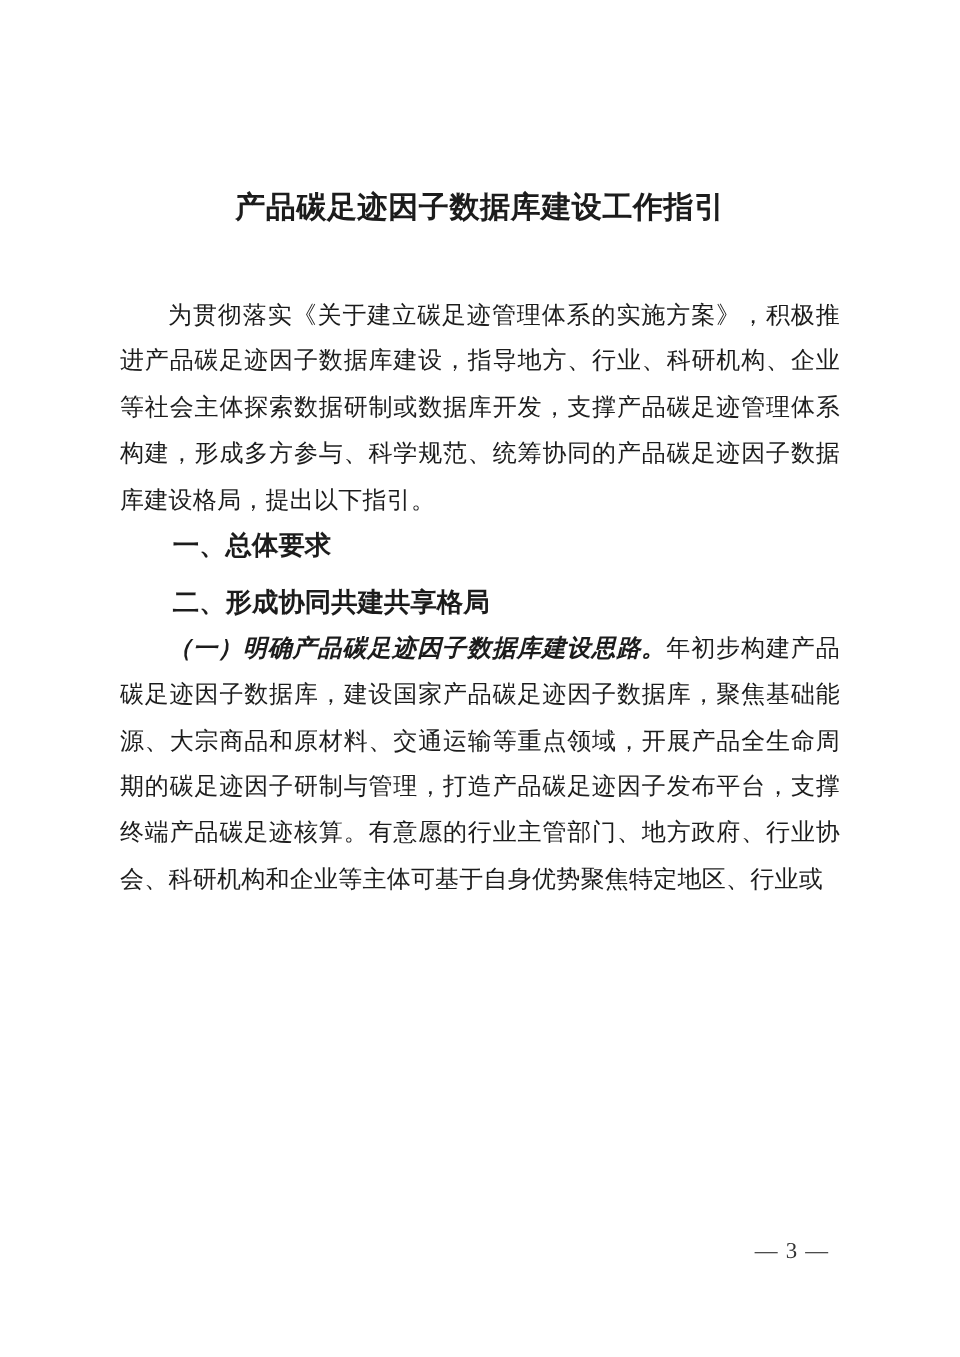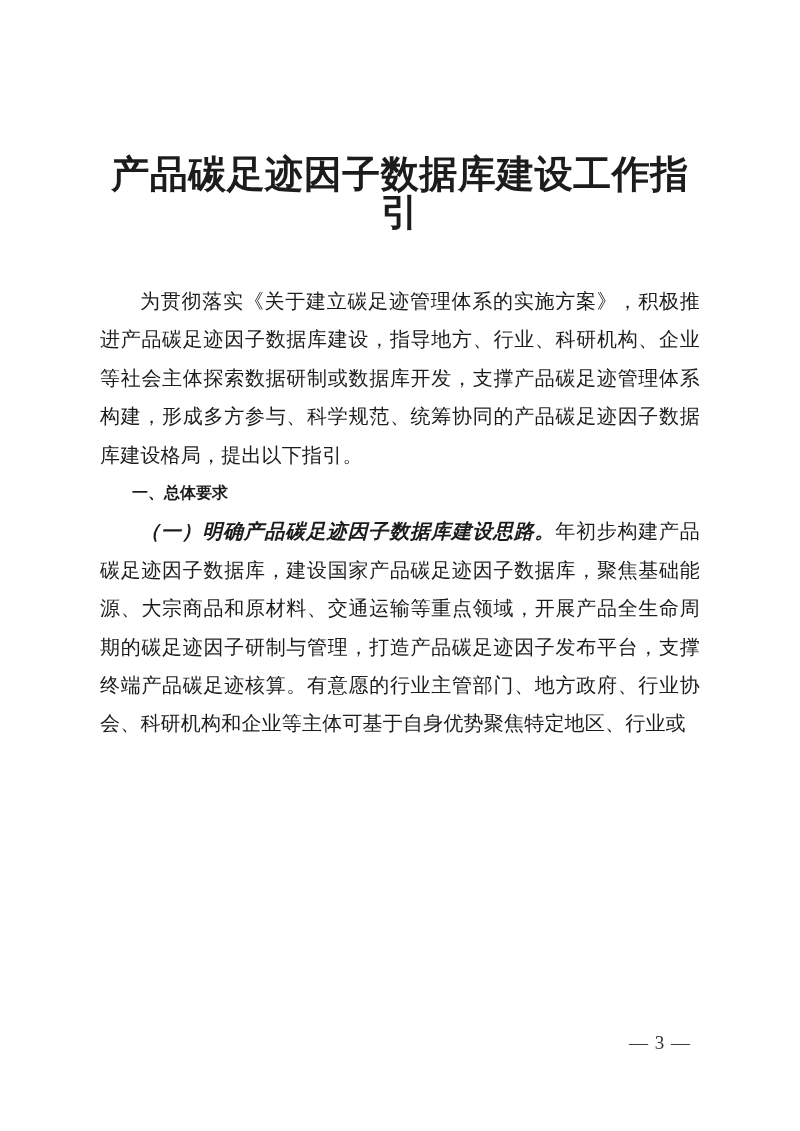--- a/index.html
+++ b/index.html
@@ -17,42 +17,42 @@
     color: #1c1c1c;
   }
   .content {
     position: absolute;
     left: 100px;
     top: 0;
     width: 600px;
   }
   .doc-title {
     margin: 155px 0 0 0;
-    font-size: 38px;
+    font-size: 25px;
     line-height: 38px;
     font-weight: bold;
     text-align: center;
     letter-spacing: 0.5px;
     font-family: "Liberation Serif", "DejaVu Serif", serif;
   }
   .body-para {
     margin: 0;
     font-size: 20px;
     line-height: 38.4px;
     text-align: justify;
     text-indent: 2em;
     letter-spacing: 0.2px;
   }
   .p-intro {
     margin-top: 51px;
   }
   .section-heading {
     margin: 0;
     font-family: "Liberation Sans", "DejaVu Sans", sans-serif;
-    font-size: 16px;
+    font-size: 22px;
     line-height: 38.4px;
     font-weight: bold;
     text-indent: 2em;
     text-align: left;
   }
   .section-heading-2 {
     margin-top: 9px;
   }
   .item-lead {
     font-weight: bold;
@@ -77,18 +77,19 @@
 
 <div class="page">
   <div class="content">
     <h1 class="doc-title">产品碳足迹因子数据库建设工作指引</h1>
 
     <p class="body-para p-intro">为贯彻落实《关于建立碳足迹管理体系的实施方案》，积极推进产品碳足迹因子数据库建设，指导地方、行业、科研机构、企业等社会主体探索数据研制或数据库开发，支撑产品碳足迹管理体系构建，形成多方参与、科学规范、统筹协同的产品碳足迹因子数据库建设格局，提出以下指引。</p>
 
     <h2 class="section-heading">一、总体要求</h2>
 
 
+    <h2 class="section-heading section-heading-2">二、形成协同共建共享格局</h2>
 
     <p class="body-para"><span class="item-lead">（一）明确产品碳足迹因子数据库建设思路。</span><span>年初步构建产品碳足迹因子数据库，建设国家产品碳足迹因子数据库，聚焦基础能源、大宗商品和原材料、交通运输等重点领域，开展产品全生命周期的碳足迹因子研制与管理，打造产品碳足迹因子发布平台，支撑终端产品碳足迹核算。有意愿的行业主管部门、地方政府、行业协会、科研机构和企业等主体可基于自身优势聚焦特定地区、行业或</span></p>
   </div>
 
   <div class="page-number">— 3 —</div>
 </div>
 
 </body></html>

